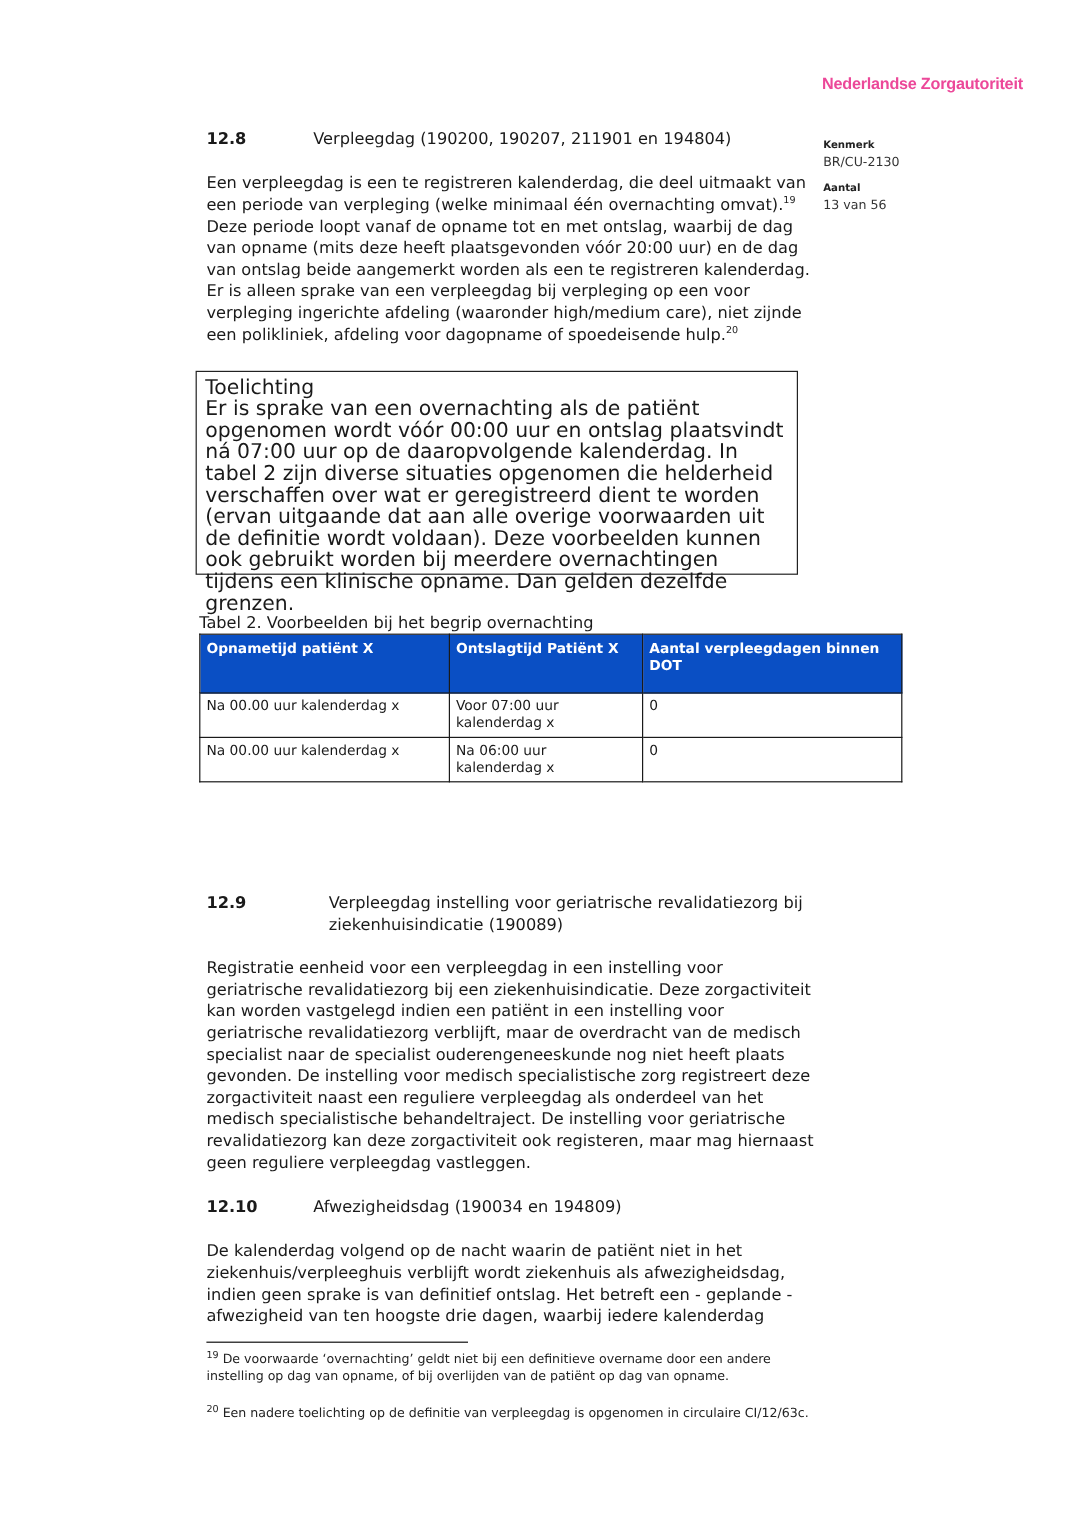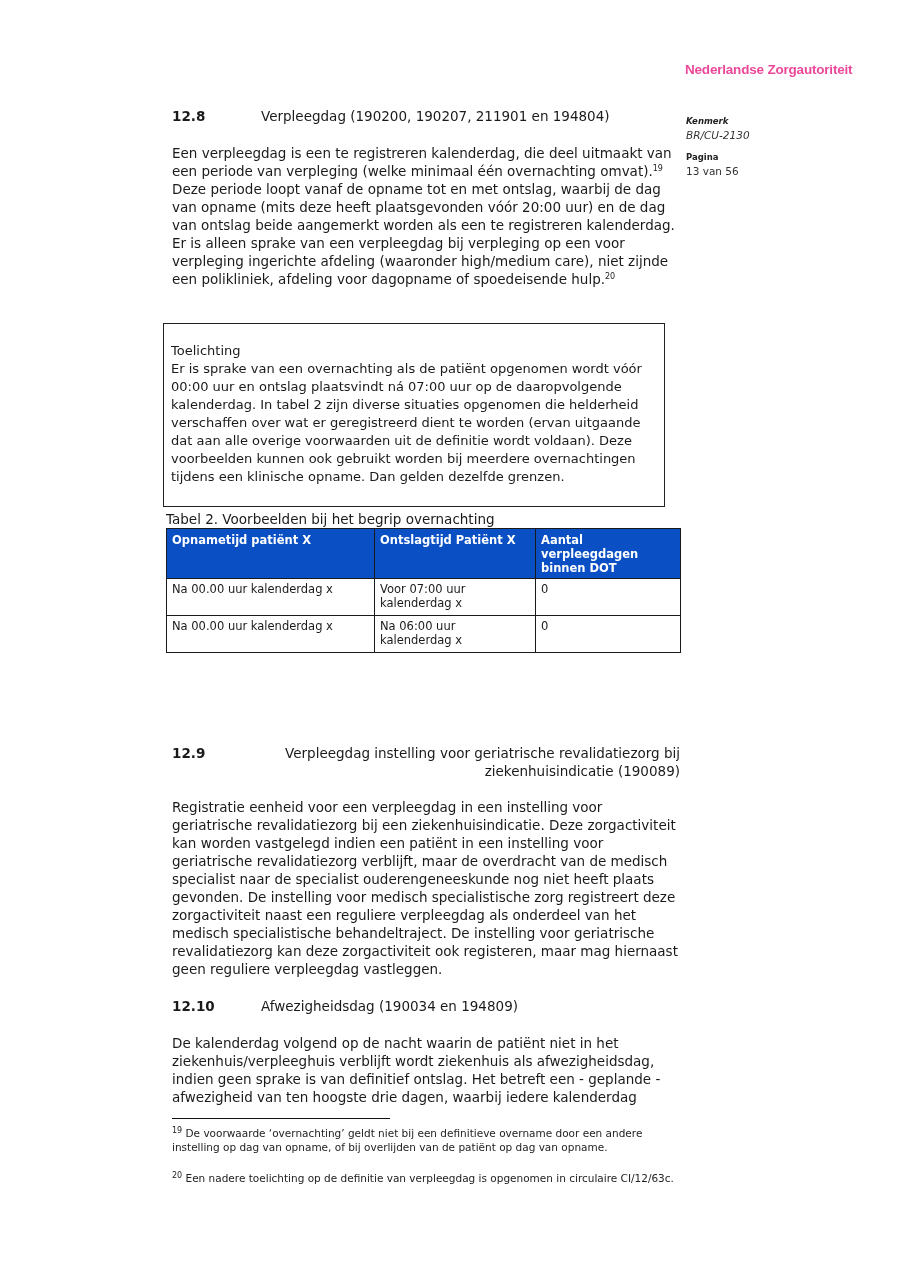--- a/index.html
+++ b/index.html
@@ -2,50 +2,50 @@
 <html><head>
   <meta charset="utf-8">
   <style>
     html, body { margin: 0; padding: 0; background: #ffffff; }
     body { width: 900px; height: 1273px; position: relative; overflow: hidden;
            font-family: "DejaVu Sans", sans-serif; color: #1a1a1a; }
     .org { position: absolute; left: 685px; top: 62px; font-family: "Liberation Sans", sans-serif;
            font-weight: bold; font-size: 13.5px; color: #ec4899; letter-spacing: -0.2px; }
     .meta { position: absolute; left: 686px; font-size: 10.5px; line-height: 14px; color: #333; }
     .meta .lbl { font-weight: bold; font-size: 8.5px; color: #222; }
-    .meta1 { top: 114px; font-style: italic; }
+    .meta1 { top: 114px; }
     .meta2 { top: 150px; }
     .h { position: absolute; left: 172px; font-size: 13.5px; line-height: 18px; }
     .h .num { position: absolute; left: 0; font-weight: bold; }
     .h .ttl { position: absolute; left: 89px; width: 420px; }
     .p { position: absolute; left: 172px; width: 515px; font-size: 13.5px; line-height: 18px; }
     sup { font-size: 8px; line-height: 0; }
-    .box { position: absolute; left: 163px; top: 323px; width: 486px; height: 158px;
-           border: 1.5px solid #222; padding: 18px 7px 6px 7px; font-size: 13px; line-height: 18px; }
+    .box { position: absolute; left: 163px; top: 309px; width: 486px; height: 158px;
+           border: 1.5px solid #222; padding: 4px 7px 6px 7px; font-size: 17px; line-height: 18px; }
     .caption { position: absolute; left: 166px; top: 511px; font-size: 13.5px; line-height: 16px; }
-    table { position: absolute; left: 166px; top: 528px; width: 515px; border-collapse: collapse;
+    table { position: absolute; left: 166px; top: 528px; width: 586px; border-collapse: collapse;
             font-size: 11.5px; line-height: 14px; }
     th, td { border: 1.5px solid #1a1a1a; vertical-align: top; text-align: left; padding: 3px 5px; }
     th { background: #0a4fc4; color: #ffffff; font-weight: bold; height: 41px; padding-top: 4px; }
     td { height: 30px; }
     .c1 { width: 197px; } .c2 { width: 150px; }
     .fnline { position: absolute; left: 172px; top: 1118px; width: 218px; border-top: 1.5px solid #111; }
     .fn { position: absolute; left: 172px; width: 515px; font-size: 10.5px; line-height: 14px; color: #222; }
   </style>
 </head>
 <body>
 
 <div class="org">Nederlandse Zorgautoriteit</div>
 
 <div class="meta meta1">
   <div class="lbl">Kenmerk</div>
   <div>BR/CU-2130</div>
 </div>
 <div class="meta meta2">
-  <div class="lbl">Pagina</div>
+  <div class="lbl">Aantal</div>
   <div>13 van 56</div>
 </div>
 
 <div class="h" style="top:107px;">
   <span class="num">12.8</span>
   <span class="ttl">Verpleegdag (190200, 190207, 211901 en 194804)</span>
 </div>
 <div class="p" style="top:144px;">
   <span>Een verpleegdag is een te registreren kalenderdag, die deel uitmaakt van een periode van verpleging (welke minimaal één overnachting omvat).</span><sup>19</sup><span> Deze periode loopt vanaf de opname tot en met ontslag, waarbij de dag van opname (mits deze heeft plaatsgevonden vóór 20:00 uur) en de dag van ontslag beide aangemerkt worden als een te registreren kalenderdag. Er is alleen sprake van een verpleegdag bij verpleging op een voor verpleging ingerichte afdeling (waaronder high/medium care), niet zijnde een polikliniek, afdeling voor dagopname of spoedeisende hulp.</span><sup>20</sup>
 </div>
@@ -73,21 +73,21 @@
     <tr>
       <td>Na 00.00 uur kalenderdag x</td>
       <td>Na 06:00 uur kalenderdag x</td>
       <td>0</td>
     </tr>
   </tbody>
 </table>
 
 <div class="h" style="top:744px;">
   <span class="num">12.9</span>
-  <span class="ttl" style="left:88px;text-align:right;">Verpleegdag instelling voor geriatrische revalidatiezorg bij ziekenhuisindicatie (190089)</span>
+  <span class="ttl" style="left:102px;">Verpleegdag instelling voor geriatrische revalidatiezorg bij ziekenhuisindicatie (190089)</span>
 </div>
 <div class="p" style="top:798px;">Registratie eenheid voor een verpleegdag in een instelling voor geriatrische revalidatiezorg bij een ziekenhuisindicatie. Deze zorgactiviteit kan worden vastgelegd indien een patiënt in een instelling voor geriatrische revalidatiezorg verblijft, maar de overdracht van de medisch specialist naar de specialist ouderengeneeskunde nog niet heeft plaats gevonden. De instelling voor medisch specialistische zorg registreert deze zorgactiviteit naast een reguliere verpleegdag als onderdeel van het medisch specialistische behandeltraject. De instelling voor geriatrische revalidatiezorg kan deze zorgactiviteit ook registeren, maar mag hiernaast geen reguliere verpleegdag vastleggen.</div>
 
 <div class="h" style="top:997px;">
   <span class="num">12.10</span>
   <span class="ttl">Afwezigheidsdag (190034 en 194809)</span>
 </div>
 <div class="p" style="top:1034px;">De kalenderdag volgend op de nacht waarin de patiënt niet in het ziekenhuis/verpleeghuis verblijft wordt ziekenhuis als afwezigheidsdag, indien geen sprake is van definitief ontslag. Het betreft een - geplande - afwezigheid van ten hoogste drie dagen, waarbij iedere kalenderdag</div>
 
 <div class="fnline"></div>

